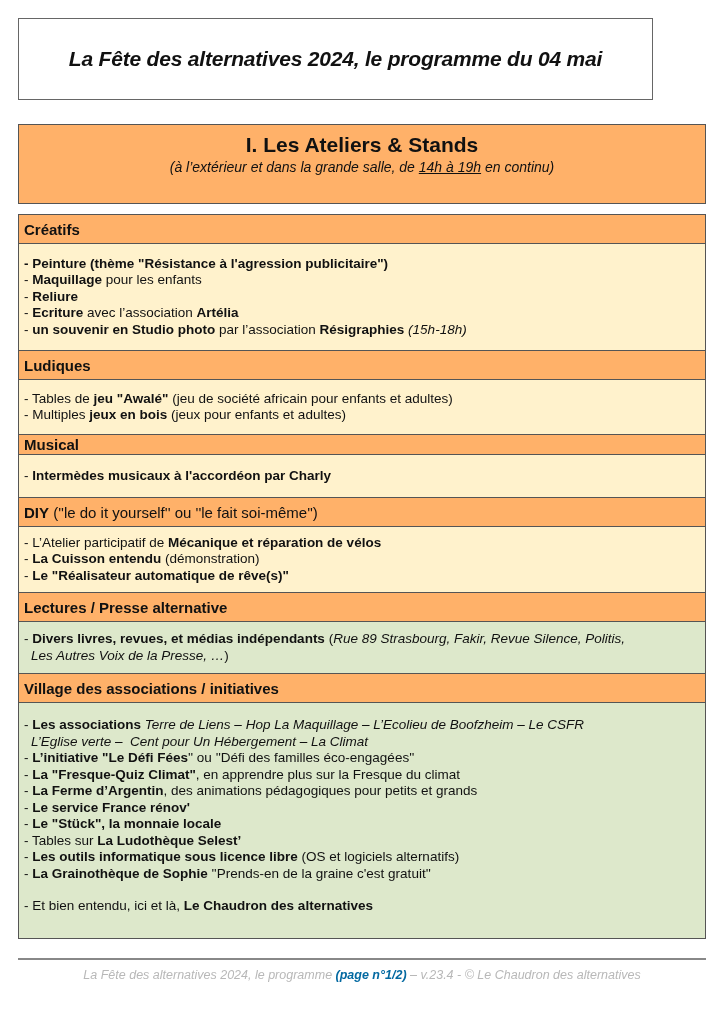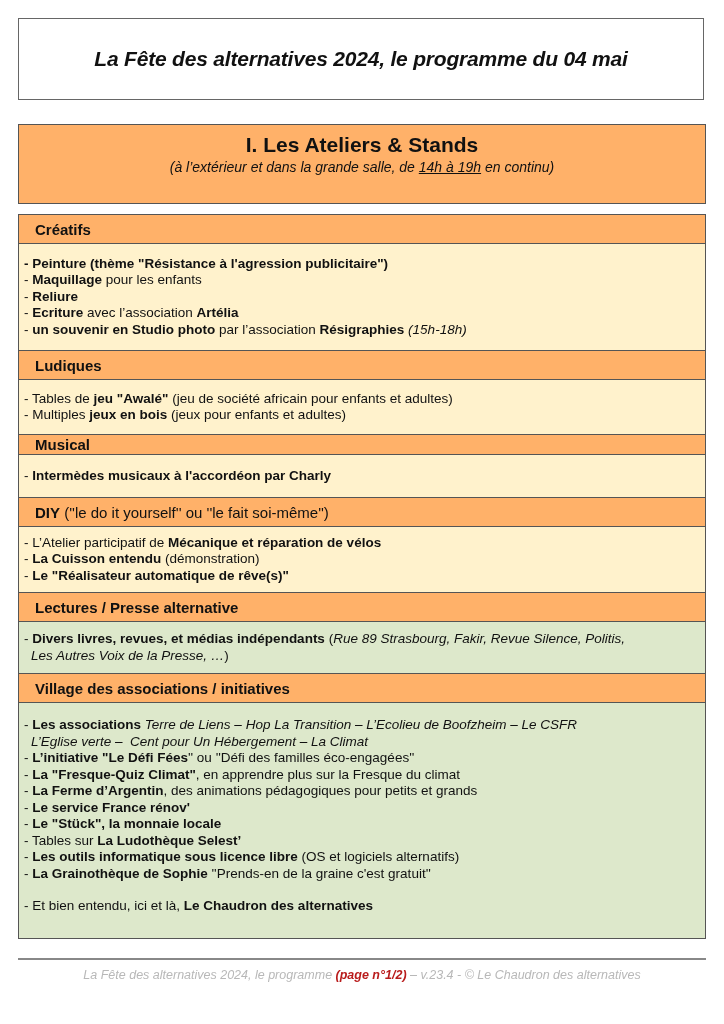--- a/index.html
+++ b/index.html
@@ -1,44 +1,44 @@
 <!DOCTYPE html>
 <html><head>
 <meta charset="utf-8">
 <style>
   html, body { margin:0; padding:0; background:#ffffff; }
   body { width:724px; height:1024px; position:relative; overflow:hidden;
          font-family:"Liberation Sans", "DejaVu Sans", sans-serif; color:#111; }
-  .title-box { position:absolute; left:18px; top:18px; width:686px; height:82px;
+  .title-box { position:absolute; left:18px; top:18px; width:635px; height:82px;
                border:1px solid #666; box-sizing:border-box; display:flex;
                align-items:center; justify-content:center; }
   .title-box h1 { margin:0; font-size:21px; font-weight:bold; font-style:italic; letter-spacing:-0.2px; }
   .section-head { position:absolute; left:18px; top:124px; width:688px; height:80px;
                   background:#ffb169; border:1.5px solid #555; box-sizing:border-box;
                   text-align:center; }
   .section-head h2 { margin:8px 0 0 0; font-size:21px; font-weight:bold; }
   .section-head .sub { font-size:14px; font-style:italic; margin-top:2px; }
   .section-head .sub u { text-decoration:underline; }
   .table { position:absolute; left:18px; top:214px; width:688px;
            border:1.5px solid #555; box-sizing:border-box; }
   .cat { background:#ffb169; border-bottom:1.5px solid #555; box-sizing:border-box;
-         padding:0 16px; display:flex; align-items:center; font-size:15px; }
+         padding:0 5px; display:flex; align-items:center; font-size:15px; }
   .cat b { font-weight:bold; }
   .body { border-bottom:1.5px solid #555; box-sizing:border-box; padding:0 5px;
           font-size:13.5px; line-height:16.5px; display:flex; flex-direction:column; justify-content:center; }
   .body.yellow { background:#fff2cc; }
   .body.green { background:#dde8cb; }
   .body:last-child { border-bottom:none; }
   .line { white-space:nowrap; }
   .indent { padding-left:7px; }
   .gap { height:16px; }
   .footer-rule { position:absolute; left:18px; top:958px; width:688px; height:0; border-top:2px solid #888; }
   .footer { position:absolute; left:0; top:968px; width:724px; text-align:center;
             font-size:12.5px; font-style:italic; color:#b8b8b8; }
-  .footer b { color:#b91c1c; font-weight:bold; }
+  .footer b { color:#0369a1; font-weight:bold; }
 </style>
 </head>
 <body>
 
 <div class="title-box">
   <h1>La Fête des alternatives 2024, le programme du 04 mai</h1>
 </div>
 
 <div class="section-head">
   <h2>I. Les Ateliers &amp; Stands</h2>
@@ -88,21 +88,21 @@
     </div>
   <div class="body green" style="height:52px">
     <div class="line"><span>- </span><b>Divers livres, revues, et médias indépendants</b><span> (</span><i>Rue 89 Strasbourg, Fakir, Revue Silence, Politis,</i></div>
     <div class="line indent"><i>Les Autres Voix de la Presse, …</i><span>)</span></div>
   </div>
 
   <div class="cat" style="height:29px">
       <b>Village des associations / initiatives</b>
     </div>
   <div class="body green" style="height:235px; justify-content:flex-start; padding-top:14px;">
-    <div class="line"><span>- </span><b>Les associations</b><i> Terre de Liens – Hop La Transition – L’Ecolieu de Boofzheim – Le CSFR</i></div>
+    <div class="line"><span>- </span><b>Les associations</b><i> Terre de Liens – Hop La Maquillage – L’Ecolieu de Boofzheim – Le CSFR</i></div>
     <div class="line indent"><i style="white-space:pre">L’Eglise verte –  Cent pour Un Hébergement – La Climat</i></div>
     <div class="line"><span>- </span><b>L’initiative "Le Défi Fées</b><span>'' ou ''Défi des familles éco-engagées''</span></div>
     <div class="line"><span>- </span><b>La "Fresque-Quiz Climat"</b><span>, en apprendre plus sur la Fresque du climat</span></div>
     <div class="line"><span>- </span><b>La Ferme d’Argentin</b><span>, des animations pédagogiques pour petits et grands</span></div>
     <div class="line"><span>- </span><b>Le service France rénov'</b></div>
     <div class="line"><span>- </span><b>Le "Stück", la monnaie locale</b></div>
     <div class="line"><span>- Tables sur </span><b>La Ludothèque Selest’</b></div>
     <div class="line"><span>- </span><b>Les outils informatique sous licence libre</b><span> (OS et logiciels alternatifs)</span></div>
     <div class="line"><span>- </span><b>La Grainothèque de Sophie</b><span> ''Prends-en de la graine c'est gratuit''</span></div>
     <div class="gap"></div>

